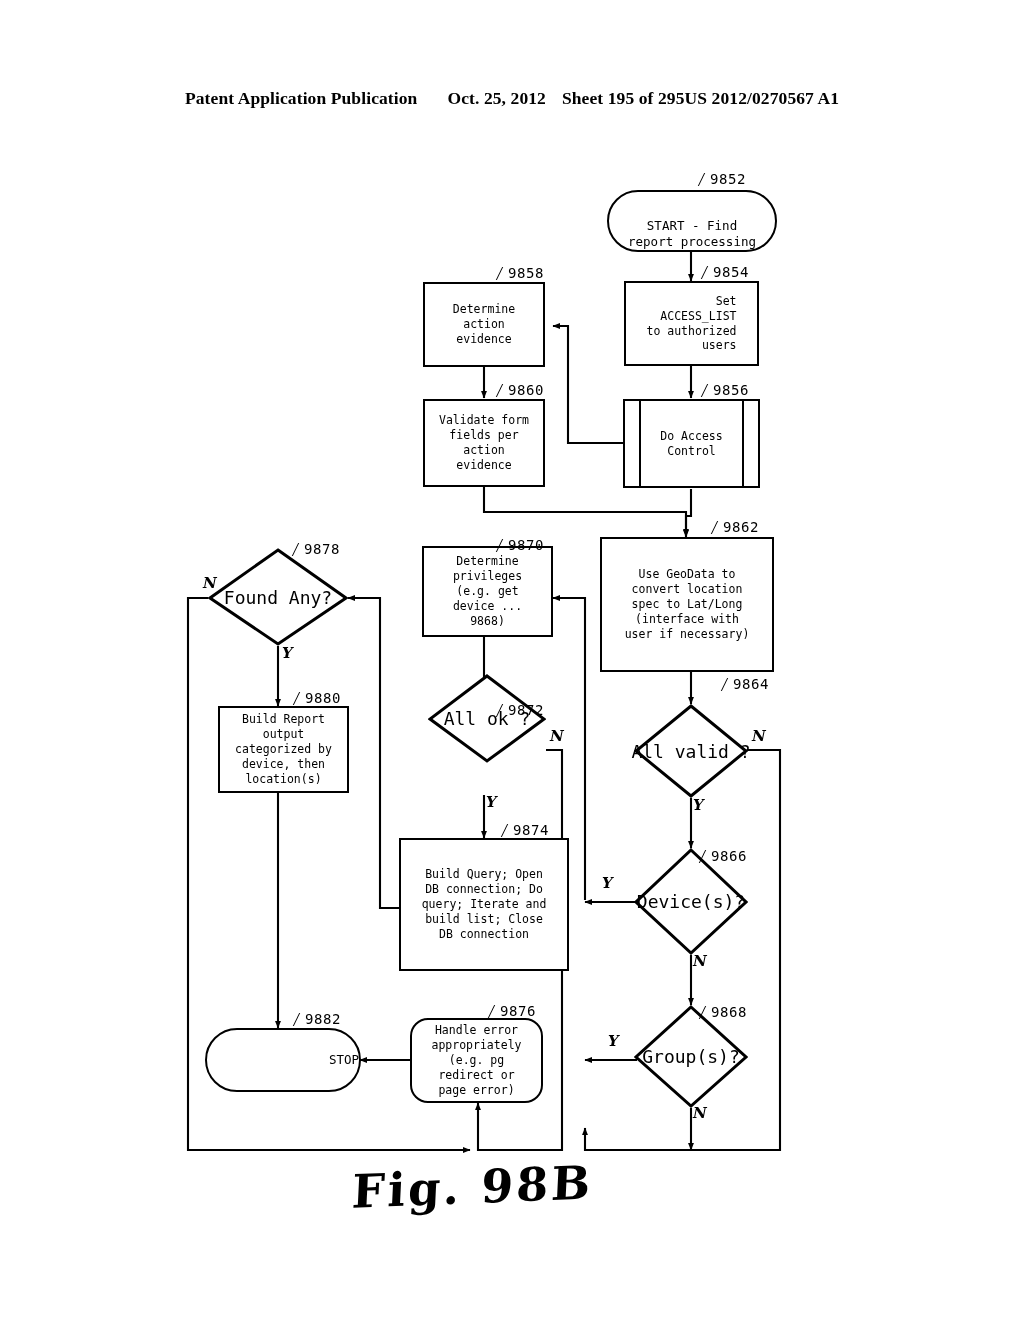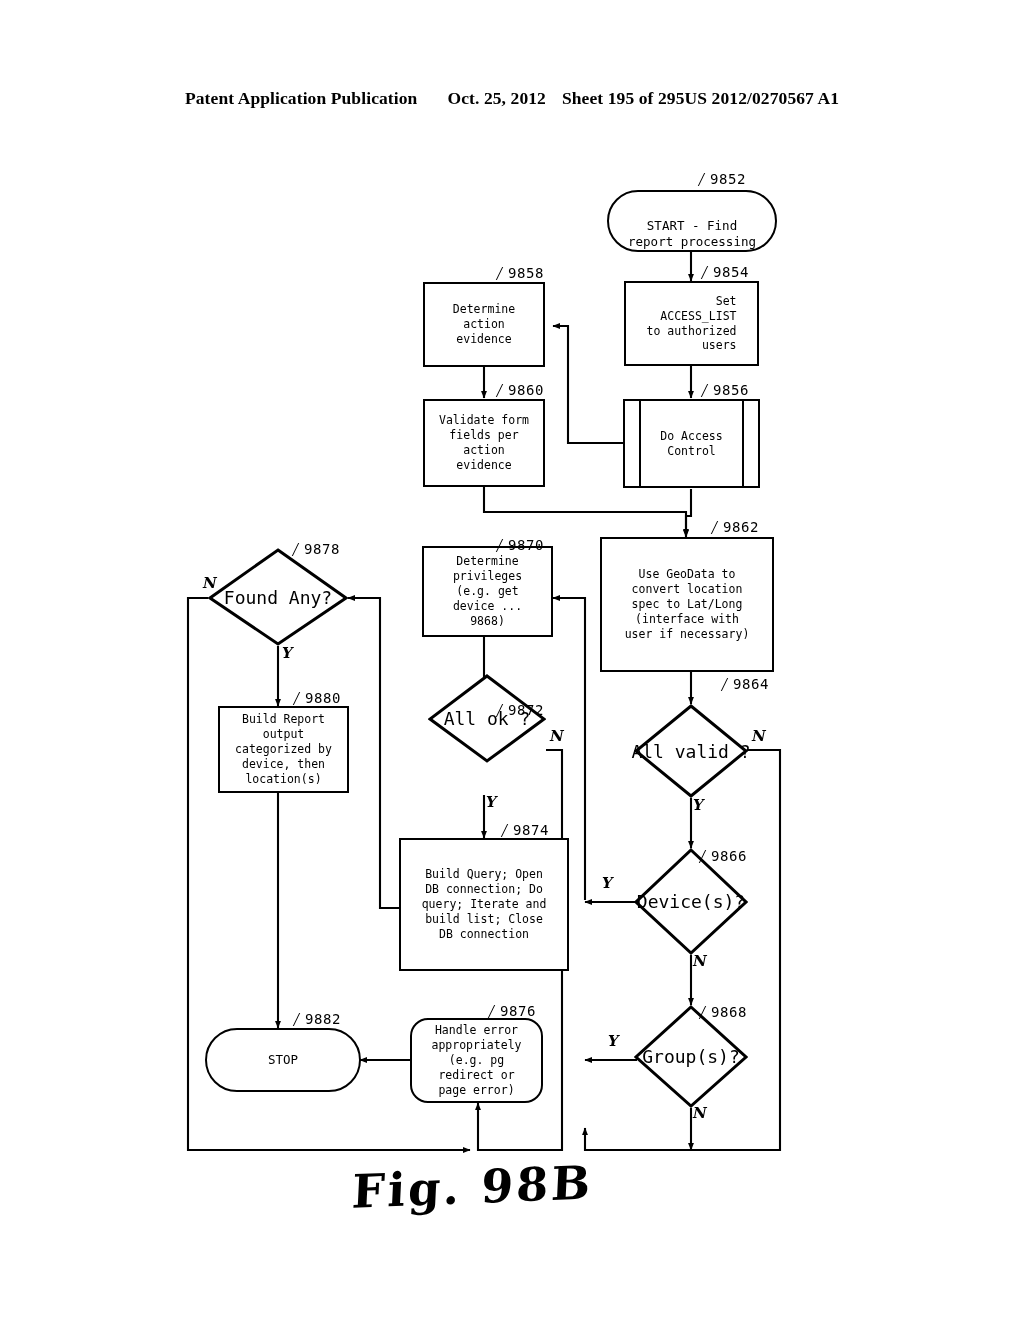--- a/index.html
+++ b/index.html
@@ -244,20 +244,20 @@
 
   <div class="node proc" style="left:218px;top:706px;width:131px;height:87px;">
     <div class="txt">Build Report
 output
 categorized by
 device, then
 location(s)</div>
   </div>
   <div class="ref" style="left:305px;top:690px;">9880</div>
 
-  <div class="node term" style="left:205px;top:1028px;width:156px;height:64px;border-radius:32px;">
+  <div class="node term" style="left:205px;top:1028px;width:156px;height:64px;border-radius:32px;justify-content:flex-end;">
     <div class="txt">STOP</div>
   </div>
   <div class="ref" style="left:305px;top:1011px;">9882</div>
 
   <div class="fig">Fig. 98B</div>
 
 </div>
 
 </body></html>

